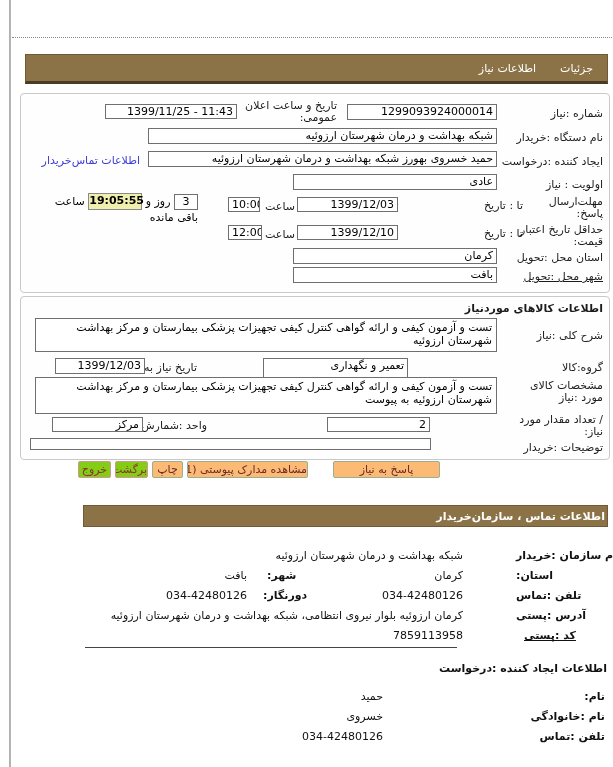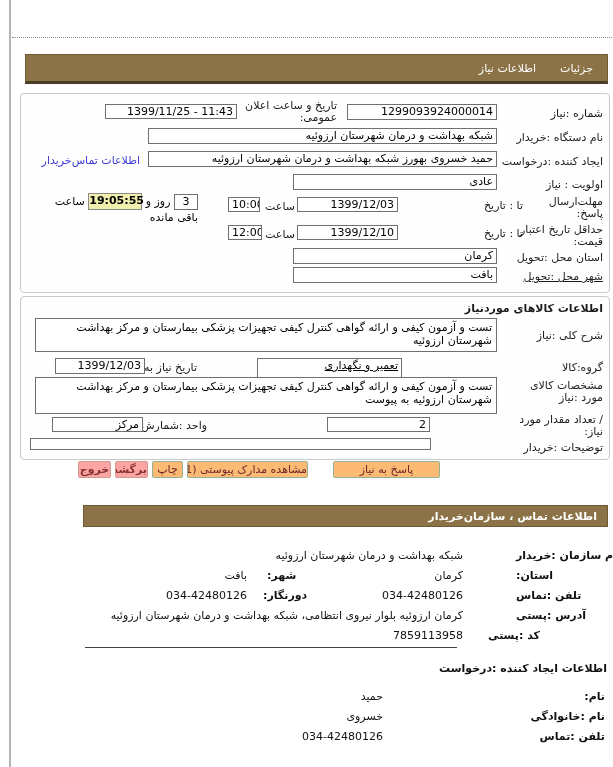--- a/index.html
+++ b/index.html
@@ -10,25 +10,25 @@
   .bold{font-weight:bold;}
   .fld{position:absolute;border:1px solid #6f6f6f;background:#fff;font-size:11px;color:#000;
        padding:0 3px;box-sizing:border-box;text-align:right;overflow:hidden;line-height:14px;}
   .ltr{direction:ltr;}
   .ctr{text-align:center;}
   .area{line-height:13px;padding:2px 4px;}
   .panel{position:absolute;border:1px solid #c9c9c9;border-radius:4px;background:#fefefe;}
   .bar{position:absolute;background:#8c7347;border:1px solid #6e5a36;border-bottom:3px solid #4a3d26;
        box-sizing:border-box;color:#fff;font-size:11px;}
   .tabbar{display:flex;align-items:center;justify-content:flex-start;gap:24px;padding:0 14px;}
-  .bar2{display:flex;align-items:center;padding:0 10px;font-weight:bold;border-bottom:1px solid #6e5a36;}
+  .bar2{display:flex;align-items:center;padding:0 2px;font-weight:bold;border-bottom:1px solid #6e5a36;}
   .btn{position:absolute;font-size:11px;text-align:center;line-height:15px;height:17px;
        box-sizing:border-box;border-radius:2px;cursor:pointer;white-space:nowrap;overflow:hidden;}
   .btn-green{background:#fdba74;border:1px solid #93b293;color:#6b2b2b;}
-  .btn-pink{background:#fca5a5;border:1px solid #cf9a92;color:#8a3030;font-weight:bold;}
+  .btn-pink{background:#84cc16;border:1px solid #cf9a92;color:#8a3030;}
   .link{position:absolute;font-size:11px;color:#3c3cd8;white-space:nowrap;cursor:pointer;}
   .mini{display:inline-block;border:1px solid #6f6f6f;background:#fff;width:22px;height:14px;
         text-align:center;line-height:13px;font-size:11px;vertical-align:middle;}
   .yellowbox{display:inline-block;border:1px solid #8a8a8a;background:#f1efae;width:52px;height:15px;
         text-align:center;line-height:14px;font-size:11px;font-weight:bold;vertical-align:middle;direction:ltr;}
   .count{position:absolute;font-size:11px;color:#000;line-height:16px;direction:rtl;}
   .cl{position:absolute;font-size:11px;font-weight:bold;color:#111;white-space:nowrap;}
   .cv{position:absolute;font-size:11px;color:#111;white-space:nowrap;}
   .sep{position:absolute;border-top:1px solid #444;height:0;}
   .pageedge{position:absolute;left:9px;top:0;width:2px;height:767px;background:#b3b3b3;}
@@ -97,21 +97,21 @@
   <div class="lbl" style="right:10px;top:270px;text-decoration:underline;">شهر محل :تحویل</div>
   <div class="fld" style="left:293px;top:267px;width:204px;height:16px;">بافت</div>
 
   <div class="panel" style="left:20px;top:296px;width:588px;height:162px;"></div>
   <div class="lbl bold" style="right:10px;top:302px;">اطلاعات کالاهای موردنیاز</div>
 
   <div class="lbl" style="right:10px;top:329px;">شرح کلی :نیاز</div>
   <div class="fld area" style="left:35px;top:318px;width:462px;height:34px;">تست و آزمون کیفی و ارائه گواهی کنترل کیفی تجهیزات  پزشکی  بیمارستان و مرکز  بهداشت  شهرستان ارزوئیه</div>
 
   <div class="lbl" style="right:10px;top:361px;">گروه:کالا</div>
-  <div class="fld" style="left:257px;top:358px;width:145px;height:32px;text-decoration:underline;">تعمیر و نگهداری</div>
+  <div class="fld" style="left:263px;top:358px;width:145px;height:32px;">تعمیر و نگهداری</div>
   <div class="lbl" style="right:416px;top:361px;">تاریخ نیاز به:کالا</div>
   <div class="fld ltr" style="left:55px;top:358px;width:90px;height:16px;">1399/12/03</div>
 
   <div class="lbl lbl2" style="right:10px;top:380px;">
     <div>مشخصات کالای</div>
     <div>مورد :نیاز</div>
   </div>
   <div class="fld area" style="left:35px;top:377px;width:462px;height:37px;">تست و آزمون کیفی و ارائه گواهی کنترل کیفی تجهیزات  پزشکی  بیمارستان و مرکز  بهداشت  شهرستان ارزوئیه به پیوست</div>
 
   <div class="lbl lbl2" style="right:10px;top:414px;">
@@ -144,21 +144,21 @@
   <div class="cv" style="right:366px;top:569px;">بافت</div>
 
   <div class="cl" style="left:516px;top:589px;">تلفن :تماس</div>
   <div class="cv ltr" style="right:150px;top:589px;">034-42480126</div>
   <div class="cl" style="left:263px;top:589px;">دورنگار:</div>
   <div class="cv ltr" style="right:366px;top:589px;">034-42480126</div>
 
   <div class="cl" style="left:516px;top:609px;">آدرس :پستی</div>
   <div class="cv" style="right:150px;top:609px;">کرمان ارزوئیه بلوار نیروی انتظامی، شبکه بهداشت و درمان شهرستان ارزوئیه</div>
 
-  <div class="cl" style="left:488px;top:629px;">کد :پستی</div>
+  <div class="cl" style="left:524px;top:629px;text-decoration:underline;">کد :پستی</div>
   <div class="cv ltr" style="right:150px;top:629px;">7859113958</div>
 
   <div class="sep" style="left:85px;top:647px;width:372px;"></div>
 
   <div class="cl" style="right:6px;top:662px;">اطلاعات ایجاد کننده :درخواست</div>
 
   <div class="cl" style="right:8px;top:690px;">نام:</div>
   <div class="cv" style="right:230px;top:690px;">حمید</div>
 
   <div class="cl" style="right:8px;top:710px;">نام :خانوادگی</div>

